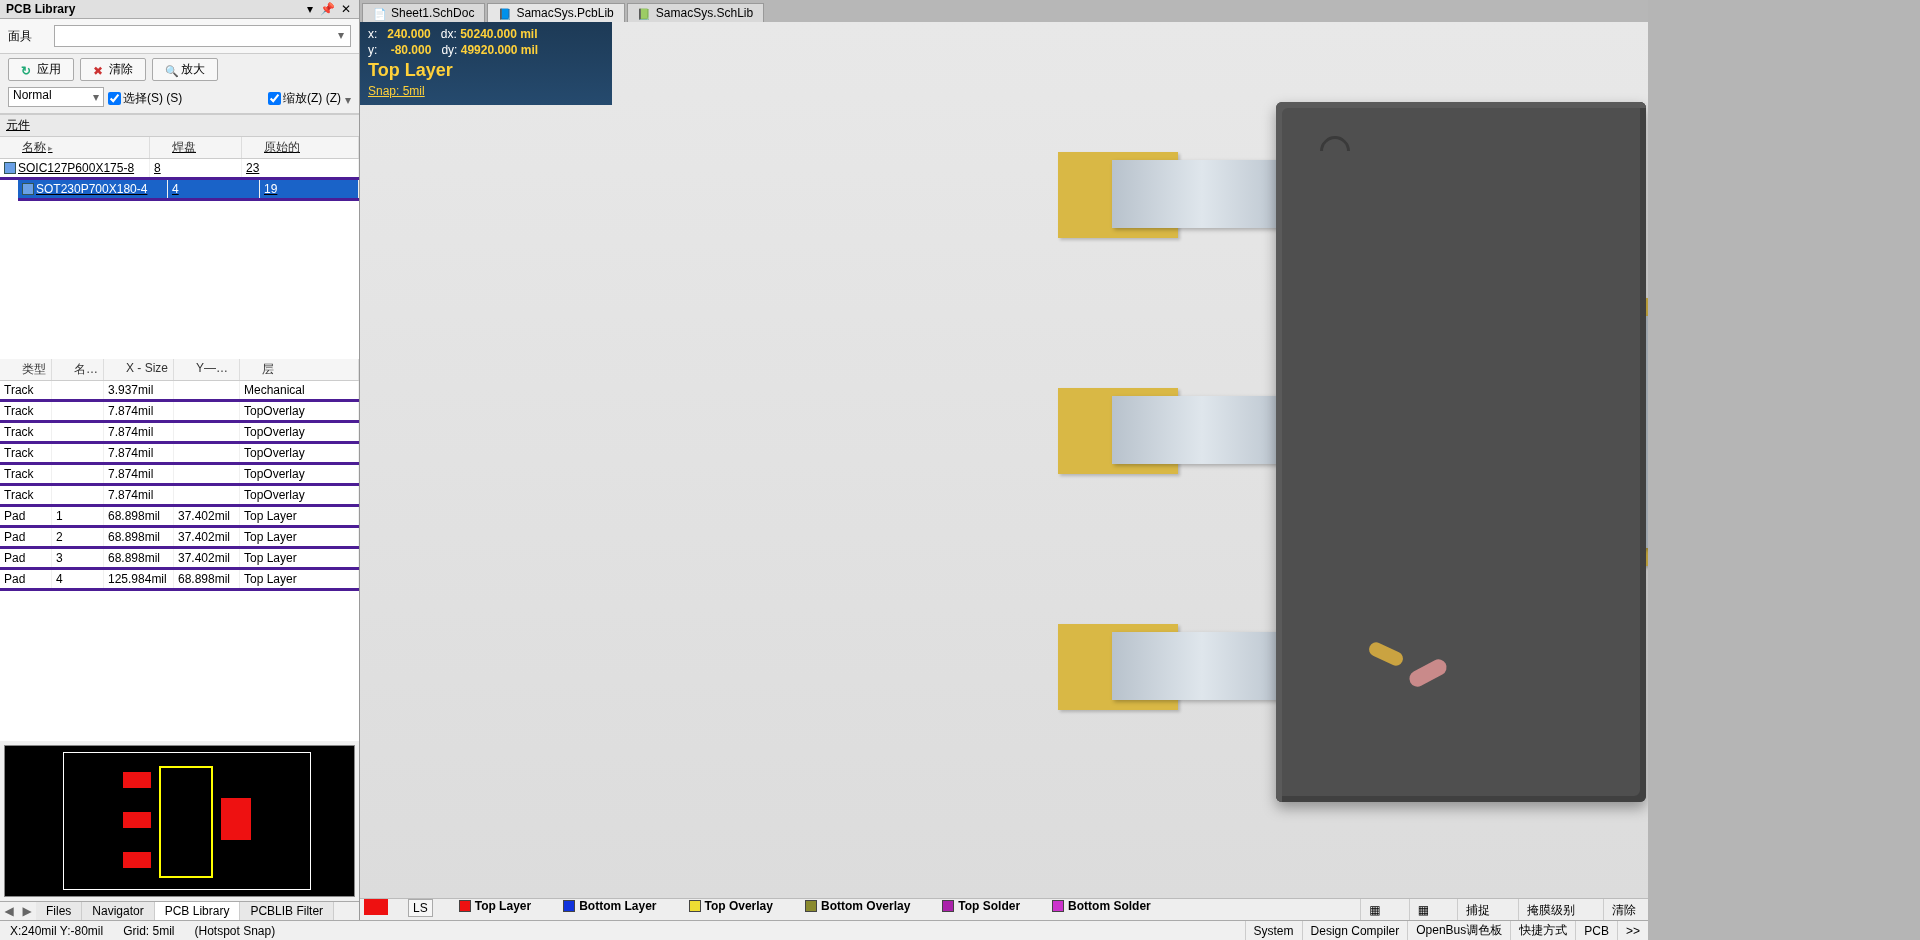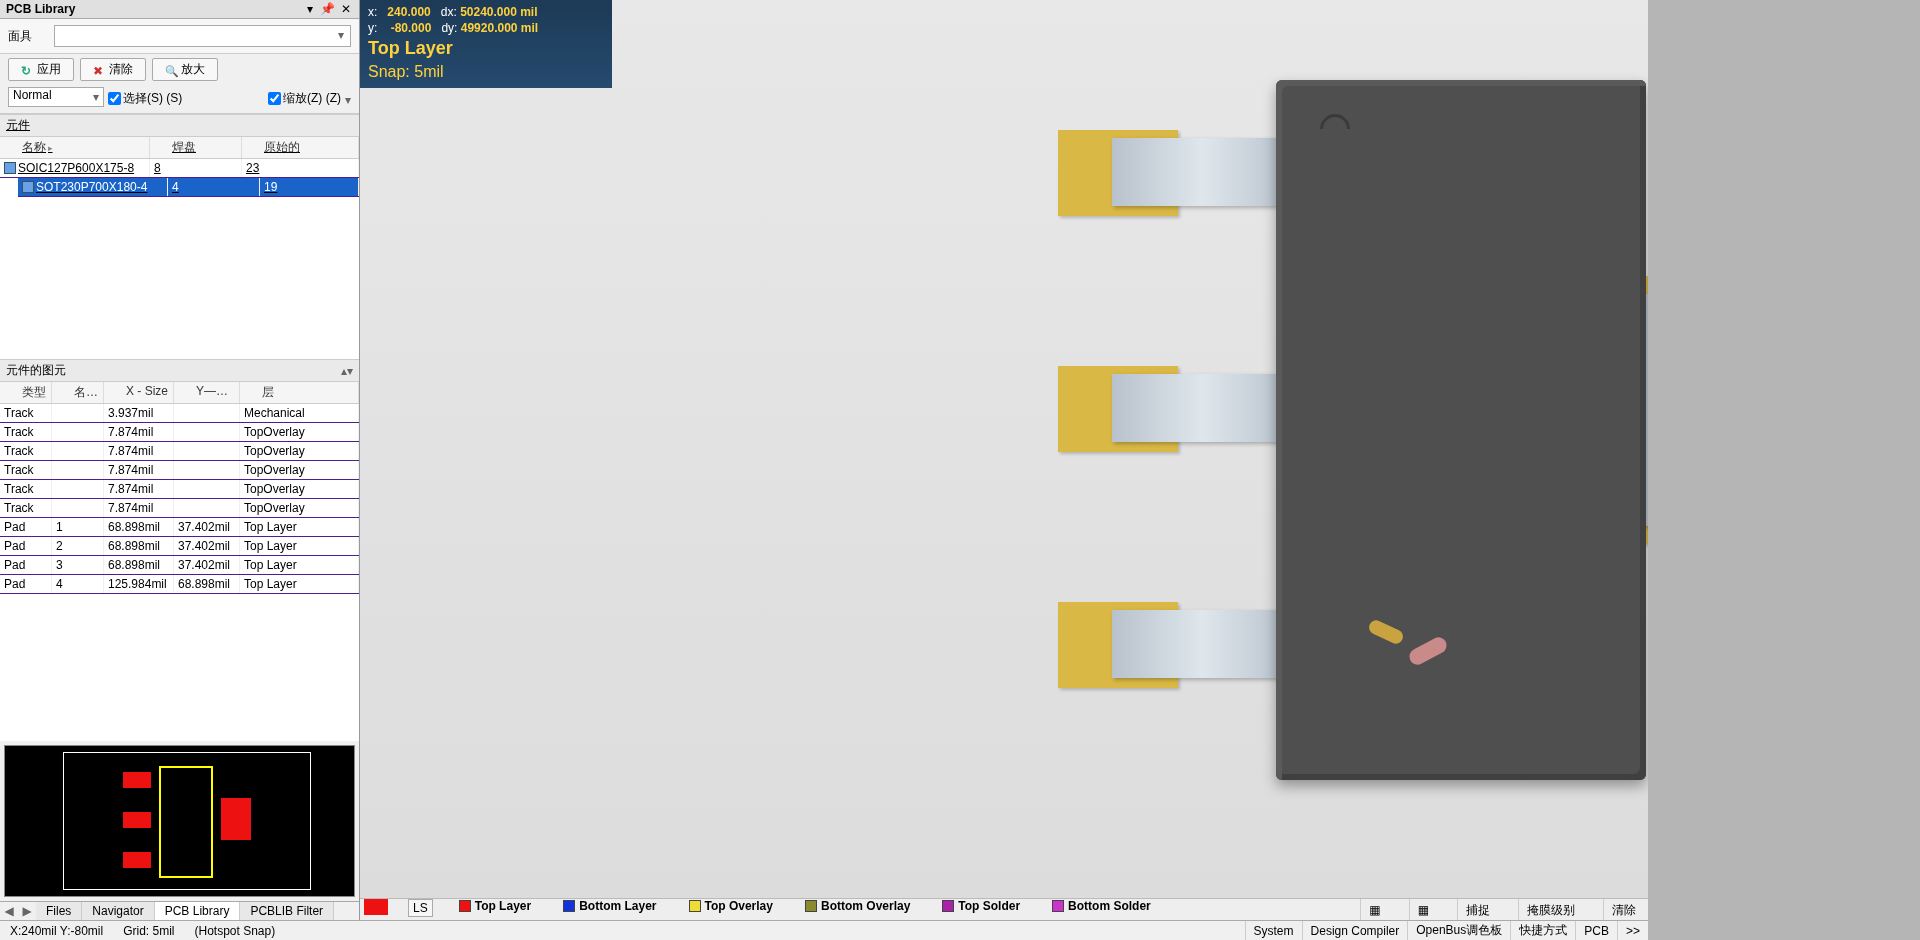--- a/index.html
+++ b/index.html
@@ -30,21 +30,21 @@
 .filter-row .sel::after { content: "▾"; position: absolute; right: 4px; top: 2px; color: #666; }
 .filter-row label { display: inline-flex; align-items: center; gap: 2px; cursor: pointer; }
 .filter-row .sp { flex: 1; }
 
 .section-hdr { background: #eaeaea; border-top: 1px solid #ccc; border-bottom: 1px solid #ccc; padding: 2px 6px; position: relative; }
 .section-hdr .caret { position: absolute; right: 6px; top: 4px; color: #666; }
 
 .grid-hdr { display: flex; background: #f5f5f5; border-bottom: 1px solid #ccc; }
 .grid-hdr .col, .grid-row .cell { padding: 2px 4px; overflow: hidden; white-space: nowrap; text-overflow: ellipsis; }
 .grid-hdr .col { border-right: 1px solid #ddd; font-weight: normal; color: #333; padding-left: 22px; }
-.grid-row { display: flex; border-bottom: 1px solid #4c1d95; }
+.grid-row { display: flex; border-bottom: 3px solid #4c1d95; }
 .grid-row .cell { border-right: 1px solid #f0f0f0; }
 .grid-row.selected { background: #1a63c8; color: #fff; margin-left: 18px; }
 
 .comp-col-name { width: 150px; display:flex; align-items:center; gap:2px;}
 .comp-col-pads { width: 92px; }
 .comp-col-prims { flex: 1; }
 .fp-icon { width:12px; height:12px; background:#6aa0e6; display:inline-block; border:1px solid #355; }
 
 .prim-col-type { width: 52px; }
 .prim-col-name { width: 52px; }
@@ -75,21 +75,21 @@
 .doc-tabs .dtab .dic { width:12px; height:12px; display:inline-block; }
 .dic.sch::before { content:"📄"; font-size:11px; }
 .dic.pcb::before { content:"📘"; font-size:11px; }
 .dic.lib::before { content:"📗"; font-size:11px; }
 
 .canvas-wrap { flex:1; position:relative; overflow:hidden; background:linear-gradient(#e8e8e8,#dcdcdc); }
 .hud { position:absolute; left:0; top:0; width:252px; padding:4px 8px 6px 8px; background:linear-gradient(#1d3a56,#254a6e); color:#fff; font-family: Verdana, sans-serif; font-size:13px; line-height:1.35; }
 .hud .coords span.k { color:#fff; }
 .hud .coords span.v { color:#ffd13a; font-weight:bold; }
 .hud .layer { color:#ffd13a; font-weight:bold; font-size:18px; }
-.hud .snap { color:#ffd13a; font-size:16px; }
+.hud .snap { color:#ffd13a; font-size:12px;text-decoration:underline; }
 
 
 .comp3d { position:absolute; left:718px; top:80px; width:590px; height:770px; }
 .body3d { position:absolute; background:#4f4f4f; border-radius:6px; box-shadow: 0 6px 14px rgba(0,0,0,.35), inset 6px 6px 0 #5a5a5a, inset -6px -6px 0 #404040; }
 .pin1mark { position:absolute; width:30px; height:30px; border:3px solid #3a3a3a; border-radius:50%; border-right-color:transparent; border-bottom-color:transparent; transform:rotate(45deg); }
 .lead-pad { position:absolute; background:#d9b845; box-shadow: 2px 2px 3px rgba(0,0,0,.2);}
 .lead-metal { position:absolute; background:linear-gradient(90deg,#b8c2cc,#dfe6ec,#b8c2cc); box-shadow: 2px 2px 4px rgba(0,0,0,.25);}
 
 
 .axis3d { position:absolute; right:188px; top:625px; width:92px; height:50px; }
@@ -181,24 +181,20 @@
             </div>
             <div class="grid-row selected">
               <div class="cell comp-col-name"><span class="fp-icon"></span>SOT230P700X180-4</div>
               <div class="cell comp-col-pads">4</div>
               <div class="cell comp-col-prims">19</div>
             </div>
           </div>
       </div>
 
       <div class="primitives-block">
-        <div class="section-hdr">
-          <span>元件的图元</span>
-          <span class="caret">▴▾</span>
-        </div>
         <div class="grid-hdr">
           <div class="col prim-col-type"><span>类型</span></div>
           <div class="col prim-col-name arrowsort"><span>名称</span></div>
           <div class="col prim-col-x"><span>X - Size</span></div>
           <div class="col prim-col-y"><span>Y—Size</span></div>
           <div class="col prim-col-layer"><span>层</span></div>
         </div>
         <div class="primitives-body" id="primitives-body">
             <div class="grid-row">
               <div class="cell prim-col-type">Track</div>
@@ -286,20 +282,34 @@
         <div class="nav">◀</div>
         <div class="nav">▶</div>
       <div class="tab">Files</div>
           <div class="tab">Navigator</div>
           <div class="tab active">PCB Library</div>
           <div class="tab">PCBLIB Filter</div>
         </div>
     </div>
 
     <div class="editor-zone">
+      <div class="doc-tabs" id="doc-tabs">
+          <div class="dtab">
+            <span class="dic sch"></span>
+            <span>Sheet1.SchDoc</span>
+          </div>
+          <div class="dtab active">
+            <span class="dic pcb"></span>
+            <span>SamacSys.PcbLib</span>
+          </div>
+          <div class="dtab">
+            <span class="dic lib"></span>
+            <span>SamacSys.SchLib</span>
+          </div>
+        </div>
 
       <div class="canvas-wrap">
         <div class="hud">
           <div class="coords">
             <span class="k">x:</span>&nbsp;&nbsp;&nbsp;<span class="v">240.000</span>&nbsp;&nbsp;&nbsp;<span class="k">dx:</span>&nbsp;<span class="v">50240.000 mil</span>
           </div>
           <div class="coords">
             <span class="k">y:</span>&nbsp;&nbsp;&nbsp;&nbsp;<span class="v">-80.000</span>&nbsp;&nbsp;&nbsp;<span class="k">dy:</span>&nbsp;<span class="v">49920.000 mil</span>
           </div>
           <div class="layer">Top Layer</div>

